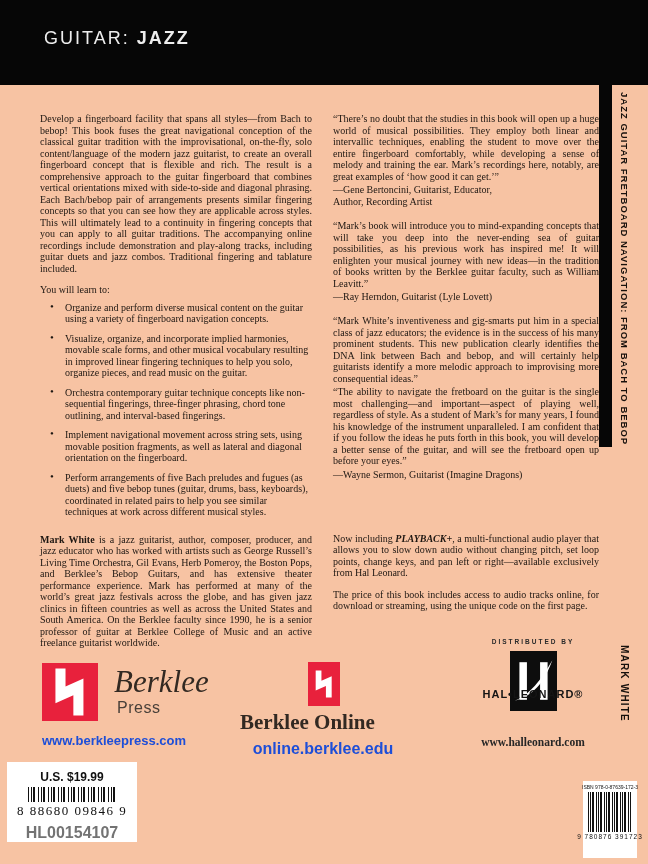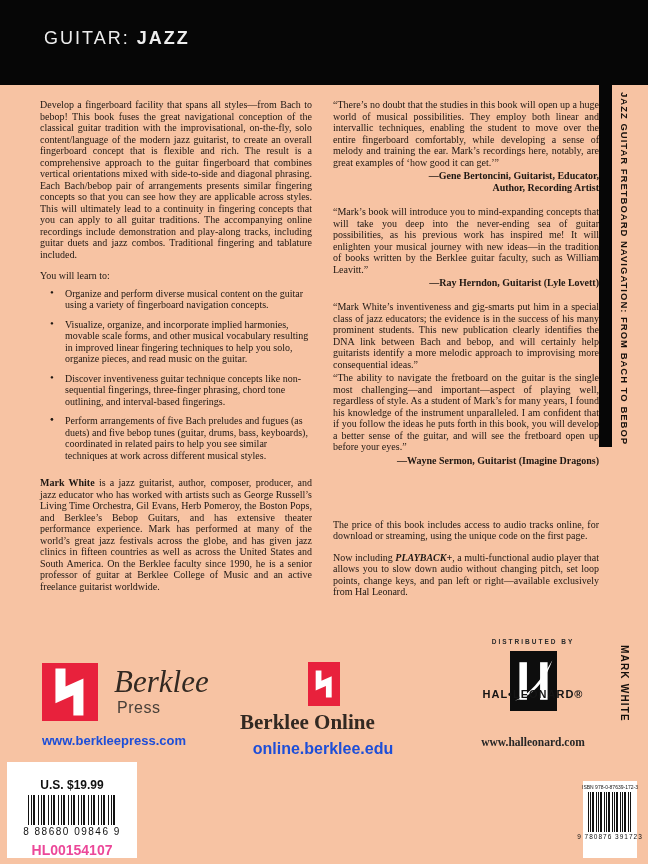--- a/index.html
+++ b/index.html
@@ -18,33 +18,33 @@
   
   .spine-bar { left:599px; top:85px; width:13px; height:362px; background:#060606; }
   .spine-title { left:619px; top:92px; writing-mode:vertical-rl; text-orientation:mixed;
     font-family:"Liberation Sans", sans-serif; font-weight:bold; font-size:9.5px;
     letter-spacing:1px; color:#17100c; white-space:nowrap; }
   .spine-author { left:619px; top:645px; writing-mode:vertical-rl; text-orientation:mixed;
     font-family:"Liberation Sans", sans-serif; font-weight:bold; font-size:10px;
     letter-spacing:1.2px; color:#17100c; white-space:nowrap; }
 
   
-  .col { font-size:10px; line-height:11.5px; text-align:justify; }
+  .col { font-size:10px; line-height:11.5px; text-align:justify;margin-top:14px; }
   .col-left  { left:40px;  top:99px; width:272px; }
   .col-right { left:333px; top:99px; width:266px; }
   .para { margin:0 0 10px 0; }
   .learn-heading { margin:2px 0 6px 0; text-align:left; }
   ul.learn-list { margin:0 0 14px 0; padding:0; list-style:none; text-align:left; }
   ul.learn-list li { position:relative; padding-left:25px; margin-bottom:8px; }
   ul.learn-list li .dot { position:absolute; left:10px; top:-1px; font-size:11px; }
   .bio { margin-top:16px; }
   .bio .lead { font-weight:bold; }
 
   .quote { margin:0 0 2px 0; }
-  .attribution { text-align:right; font-weight:bold; white-space:pre-line;
+  .attribution { text-align:left; font-weight:normal; white-space:pre-line;
     margin:0 0 12px 0; line-height:12px; }
   .gap { height:40px; }
   .playback-name { font-style:italic; font-weight:bold; }
 
   
   .bp-logo { left:42px; top:663px; width:56px; height:58px; background:#E8213C; }
   .bp-name { left:114px; top:664px; font-size:31px; color:#322922;font-style:italic; }
   .bp-sub  { left:117px; top:699px; font-family:"Liberation Sans", sans-serif;
     font-size:16px; color:#494039; letter-spacing:0.5px; }
   .bp-url  { left:42px; top:733px; font-family:"Liberation Sans", sans-serif;
@@ -59,29 +59,29 @@
     font-family:"Liberation Sans", sans-serif; font-size:6.5px; font-weight:bold;
     letter-spacing:2px; color:#2a2a2a; text-transform:uppercase; }
   .hl-logo { left:510px; top:651px; width:47px; height:60px; background:#0d0d0d; }
   .hl-name { left:462px; top:688px; width:142px; text-align:center;
     font-family:"Liberation Sans", sans-serif; font-weight:bold; font-size:11px;
     letter-spacing:1px; color:#141414; }
   .hl-url  { left:462px; top:736px; width:142px; text-align:center;
     font-family:Liberation Serif, serif; font-weight:bold; font-size:11.5px; color:#262626; }
 
   
-  .price-box { left:7px; top:762px; width:130px; height:96px; background:#ffffff;
-    display:flex; flex-direction:column; align-items:center; padding-top:16px; box-sizing:border-box; }
+  .price-box { left:7px; top:762px; width:130px; height:80px; background:#ffffff;
+    display:flex; flex-direction:column; align-items:center; padding-top:8px; box-sizing:border-box; }
   .price { font-family:"Liberation Sans", sans-serif; font-weight:bold; font-size:12px; color:#111; }
   .barcode { margin-top:3px; width:88px; height:36px;
     background:repeating-linear-gradient(90deg,#111 0 1.5px,#fff 1.5px 3px,#111 3px 4px,#fff 4px 5px,#111 5px 7.5px,#fff 7.5px 10px); }
-  .upc-digits { font-family:Liberation Sans, sans-serif; font-size:10px; color:#111;
+  .upc-digits { font-family:Liberation Serif, serif; font-size:13px; color:#111;
     letter-spacing:1.5px; margin-top:1px; }
-  .catalog { font-family:"Liberation Sans", sans-serif; font-weight:bold; font-size:14px;
-    color:#ec4899; margin-top:5px; }
+  .catalog { font-family:"Liberation Sans", sans-serif; font-weight:bold; font-size:16px;
+    color:#737373; margin-top:5px; }
 
   .isbn-box { left:583px; top:781px; width:54px; height:77px; background:#ffffff;
     display:flex; flex-direction:column; align-items:center; padding-top:3px; box-sizing:border-box; }
   .isbn-text { font-family:"Liberation Sans", sans-serif; font-size:5px; color:#111; white-space:nowrap; }
   .isbn-barcode { margin-top:2px; width:44px; height:40px;
     background:repeating-linear-gradient(90deg,#111 0 1px,#fff 1px 2.5px,#111 2.5px 3.5px,#fff 3.5px 4.5px,#111 4.5px 6px,#fff 6px 8px); }
   .ean-digits { font-family:"Liberation Sans", sans-serif; font-size:6.5px; color:#111;
     letter-spacing:1px; margin-top:1px; white-space:nowrap; }
 </style>
 </head>
@@ -96,43 +96,43 @@
 <div class="abs spine-bar"></div>
 <div class="abs spine-title">JAZZ GUITAR FRETBOARD NAVIGATION: FROM BACH TO BEBOP</div>
 <div class="abs spine-author">MARK WHITE</div>
 
 <div class="abs col col-left">
   <p class="para">Develop a fingerboard facility that spans all styles—from Bach to bebop! This book fuses the great navigational conception of the classical guitar tradition with the improvisational, on-the-fly, solo content/language of the modern jazz guitarist, to create an overall fingerboard concept that is flexible and rich. The result is a comprehensive approach to the guitar fingerboard that combines vertical orientations mixed with side-to-side and diagonal phrasing. Each Bach/bebop pair of arrangements presents similar fingering concepts so that you can see how they are applicable across styles. This will ultimately lead to a continuity in fingering concepts that you can apply to all guitar traditions. The accompanying online recordings include demonstration and play-along tracks, including guitar duets and jazz combos. Traditional fingering and tablature included.</p>
   <p class="learn-heading">You will learn to:</p>
   <ul class="learn-list">
     <li><span class="dot">•</span><span>Organize and perform diverse musical content on the guitar using a variety of fingerboard navigation concepts.</span></li>
     <li><span class="dot">•</span><span>Visualize, organize, and incorporate implied harmonies, movable scale forms, and other musical vocabulary resulting in improved linear fingering techniques to help you solo, organize pieces, and read music on the guitar.</span></li>
-    <li><span class="dot">•</span><span>Discover inventiveness guitar technique concepts like non-sequential fingerings, three-finger phrasing, chord tone outlining, and interval-based fingerings.</span></li>
-    <li><span class="dot">•</span></li>
+    <li><span class="dot">•</span><span>Orchestra contemporary guitar technique concepts like non-sequential fingerings, three-finger phrasing, chord tone outlining, and interval-based fingerings.</span></li>
+    <li><span class="dot">•</span><span>Implement navigational movement across string sets, using movable position fragments, as well as lateral and diagonal orientation on the fingerboard.</span></li>
     <li><span class="dot">•</span><span>Perform arrangements of five Bach preludes and fugues (as duets) and five bebop tunes (guitar, drums, bass, keyboards), coordinated in related pairs to help you see similar techniques at work across different musical styles.</span></li>
   </ul>
   <p class="para bio">
     <span class="lead">Mark White</span><span> is a jazz guitarist, author, composer, producer, and jazz educator who has worked with artists such as George Russell’s Living Time Orchestra, Gil Evans, Herb Pomeroy, the Boston Pops, and Berklee’s Bebop Guitars, and has extensive theater performance experience. Mark has performed at many of the world’s great jazz festivals across the globe, and has given jazz clinics in fifteen countries as well as across the United States and South America. On the Berklee faculty since 1990, he is a senior professor of guitar at Berklee College of Music and an active freelance guitarist worldwide.</span>
   </p>
 </div>
 
 <div class="abs col col-right">
   <p class="quote">“There’s no doubt that the studies in this book will open up a huge world of musical possibilities. They employ both linear and intervallic techniques, enabling the student to move over the entire fingerboard comfortably, while developing a sense of melody and training the ear. Mark’s recordings here, notably, are great examples of ‘how good it can get.’”</p>
   <p class="attribution">—Gene Bertoncini, Guitarist, Educator,
 Author, Recording Artist</p>
   <p class="quote">“Mark’s book will introduce you to mind-expanding concepts that will take you deep into the never-ending sea of guitar possibilities, as his previous work has inspired me! It will enlighten your musical journey with new ideas—in the tradition of books written by the Berklee guitar faculty, such as William Leavitt.”</p>
   <p class="attribution">—Ray Herndon, Guitarist (Lyle Lovett)</p>
   <p class="quote">“Mark White’s inventiveness and gig-smarts put him in a special class of jazz educators; the evidence is in the success of his many prominent students. This new publication clearly identifies the DNA link between Bach and bebop, and will certainly help guitarists identify a more melodic approach to improvising more consequential ideas.”</p>
   <p class="quote">“The ability to navigate the fretboard on the guitar is the single most challenging—and important—aspect of playing well, regardless of style. As a student of Mark’s for many years, I found his knowledge of the instrument unparalleled. I am confident that if you follow the ideas he puts forth in this book, you will develop a better sense of the guitar, and will see the fretboard open up before your eyes.”</p>
   <p class="attribution">—Wayne Sermon, Guitarist (Imagine Dragons)</p>
   <div class="gap"></div>
-  <p class="para">The price of this book includes access to audio tracks online, for download or streaming, using the unique code on the first page.</p>
   <p class="para">
     <span>Now including </span><span class="playback-name">PLAYBACK+</span><span>, a multi-functional audio player that allows you to slow down audio without changing pitch, set loop points, change keys, and pan left or right—available exclusively from Hal Leonard.</span>
   </p>
+  <p class="para">The price of this book includes access to audio tracks online, for download or streaming, using the unique code on the first page.</p>
 </div>
 
 <div class="abs bp-logo">
   <svg width="56" height="58" viewBox="0 0 100 100">
     <path d="M24 8 H42 V40 L74 26 V92 H56 V56 L24 70 Z" fill="#ffffff"></path>
   </svg>
 </div>
 <div class="abs bp-name">Berklee</div>
 <div class="abs bp-sub">Press</div>
 <div class="abs bp-url">www.berkleepress.com</div>

